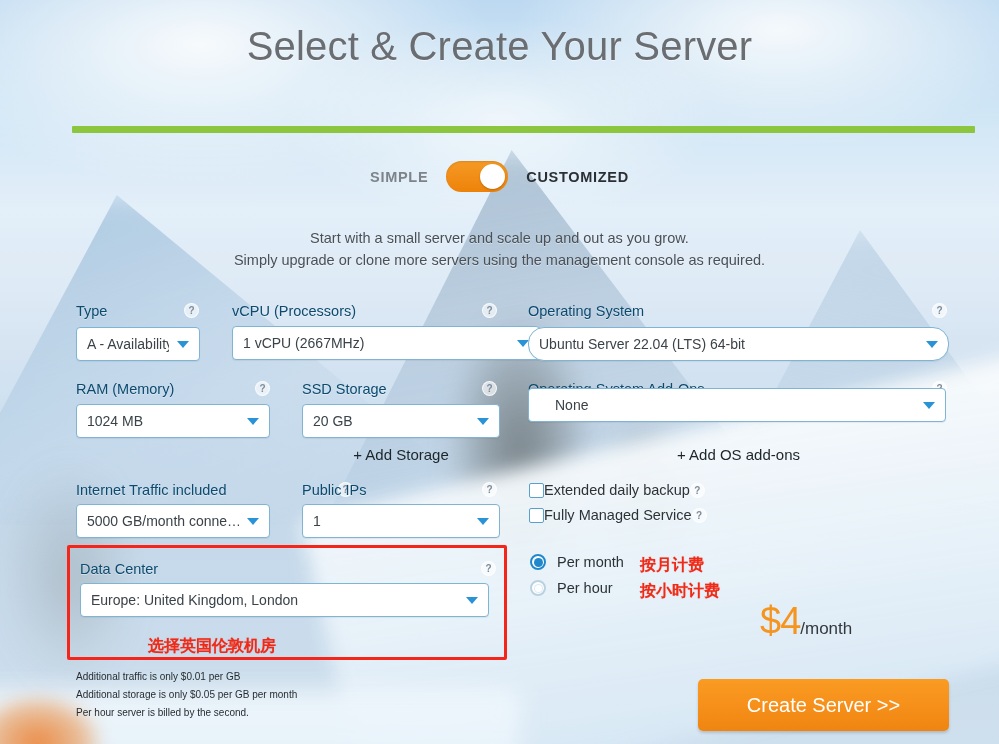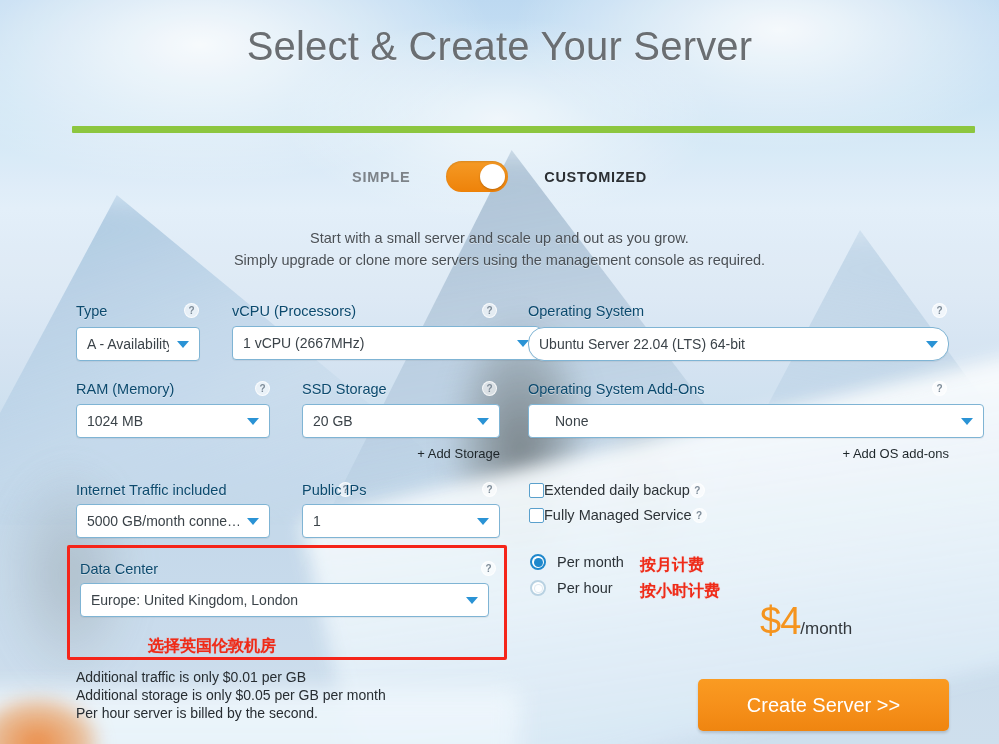--- a/index.html
+++ b/index.html
@@ -95,21 +95,21 @@
   .green-bar {
     position: absolute; left: 72px; top: 126px;
     width: 903px; height: 7px;
     background: #8cc63f;
     border-radius: 1px;
   }
 
   
   .toggle-row {
     position: absolute; left: 0; top: 161px; width: 999px;
-    display: flex; align-items: center; justify-content: center; gap: 36px;
+    display: flex; align-items: center; justify-content: center; gap: 18px;
   }
   .toggle-label {
     font-size: 14.5px; font-weight: 700; letter-spacing: .7px;
   }
   .toggle-label.simple { color: #7d8389; }
   .toggle-label.custom { color: #2b2f33; }
   .toggle {
     width: 62px; height: 31px; border-radius: 16px;
     background: #f08a1c;
     background: linear-gradient(180deg,#f59a25,#ee8209);
@@ -156,21 +156,21 @@
     color: #3b4349; font-size: 14px; cursor: pointer;
     box-shadow: 0 1px 1px rgba(0,0,0,.06);
     overflow: hidden; white-space: nowrap;
   }
   .select .val { flex: 1 1 auto; overflow: hidden; text-overflow: clip; }
   .caret {
     flex: none; width: 0; height: 0; margin-left: 8px;
     border-left: 6px solid transparent; border-right: 6px solid transparent;
     border-top: 7px solid #2a93d5;
   }
-  .addlink { font-size: 13px; color: #1d2529; text-align: right; margin-top: 4px; }
+  .addlink { font-size: 15px; color: #1d2529; text-align: center; margin-top: 4px; }
 
   
   .lbl-type      { position:absolute; left: 0;   top: 6px; }
   .help-type     { position:absolute; left: 108; top: 7px; }
   .sel-type      { position:absolute; left: 0;   top: 31px; width: 124px; }
   .lbl-vcpu      { position:absolute; left: 156px; top: 6px; }
   .help-vcpu     { position:absolute; left: 406px; top: 7px; }
   .sel-vcpu      { position:absolute; left: 156px; top: 30px; width: 308px; }
 
   .lbl-ram       { position:absolute; left: 0;   top: 84px; }
@@ -191,21 +191,21 @@
   .lbl-dc        { position:absolute; left: 4px; top: 264px; }
   .help-dc       { position:absolute; left: 405px; top: 265px; }
   .sel-dc        { position:absolute; left: 4px; top: 287px; width: 409px; }
 
   
   .lbl-os        { position:absolute; left: 0; top: 6px; }
   .help-os       { position:absolute; left: 404px; top: 7px; }
   .sel-os        { position:absolute; left: 0; top: 31px; width: 421px; border-radius: 16px; }
   .lbl-osa       { position:absolute; left: 0; top: 84px; }
   .help-osa      { position:absolute; left: 404px; top: 85px; }
-  .sel-osa       { position:absolute; left: 0; top: 108px; width: 456px; padding-left: 26px; }
+  .sel-osa       { position:absolute; left: 0; top: 92px; width: 418px; padding-left: 26px; }
   .link-osaddon  { position:absolute; left: 0; top: 146px; width: 421px; }
 
   .checks  { position:absolute; left: 1px; top: 186px; }
   .check-row { display:flex; align-items:center; margin-bottom: 9px; }
   .cbox {
     width: 15px; height: 15px; background: #fff;
     border: 1px solid #5aa0cc; border-radius: 2px; flex: none; cursor: pointer;
   }
   .check-text { font-size: 14.5px; color: #2c3338; text-shadow: 0 1px 0 rgba(255,255,255,.35); }
 
@@ -234,21 +234,21 @@
 
   .price {
     position: absolute; left: 760px; top: 602px;
     font-size: 38px; color: #f5941e; line-height: 1;
     font-weight: 400; letter-spacing: -1px;
   }
   .price .unit { font-size: 17px; color: #33383d; letter-spacing: 0; }
 
   .notes {
     position: absolute; left: 76px; top: 668px;
-    font-size: 14px; color: #272d32; line-height: 18px;
+    font-size: 10px; color: #272d32; line-height: 18px;
   }
 
   .create-btn {
     position: absolute; left: 698px; top: 679px;
     width: 251px; height: 52px;
     background: linear-gradient(180deg,#fa9b22,#f6901a 52%,#ef8510);
     border: none; border-radius: 5px;
     color: #fff; font-size: 20px; font-family: "Liberation Sans", sans-serif;
     cursor: pointer;
     box-shadow: 0 2px 3px rgba(0,0,0,.16);

